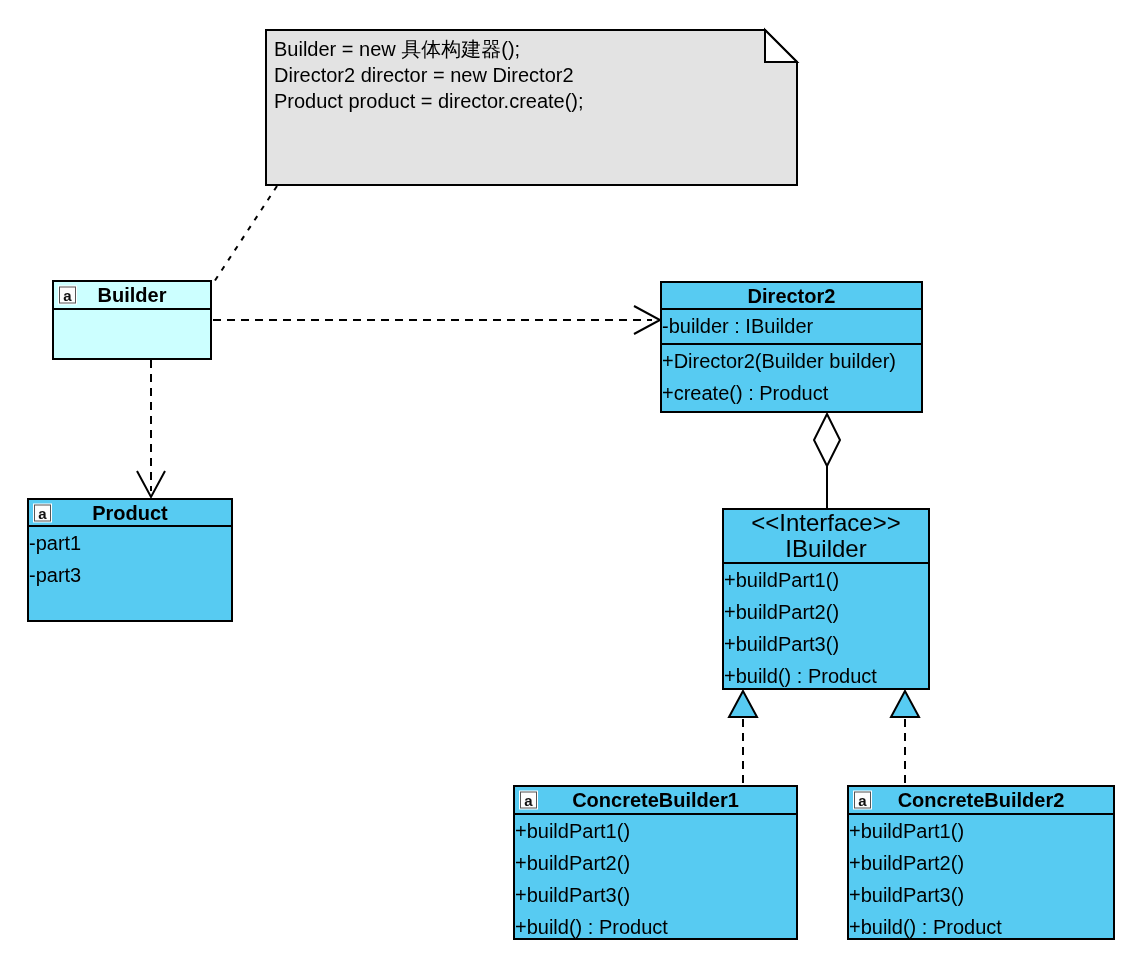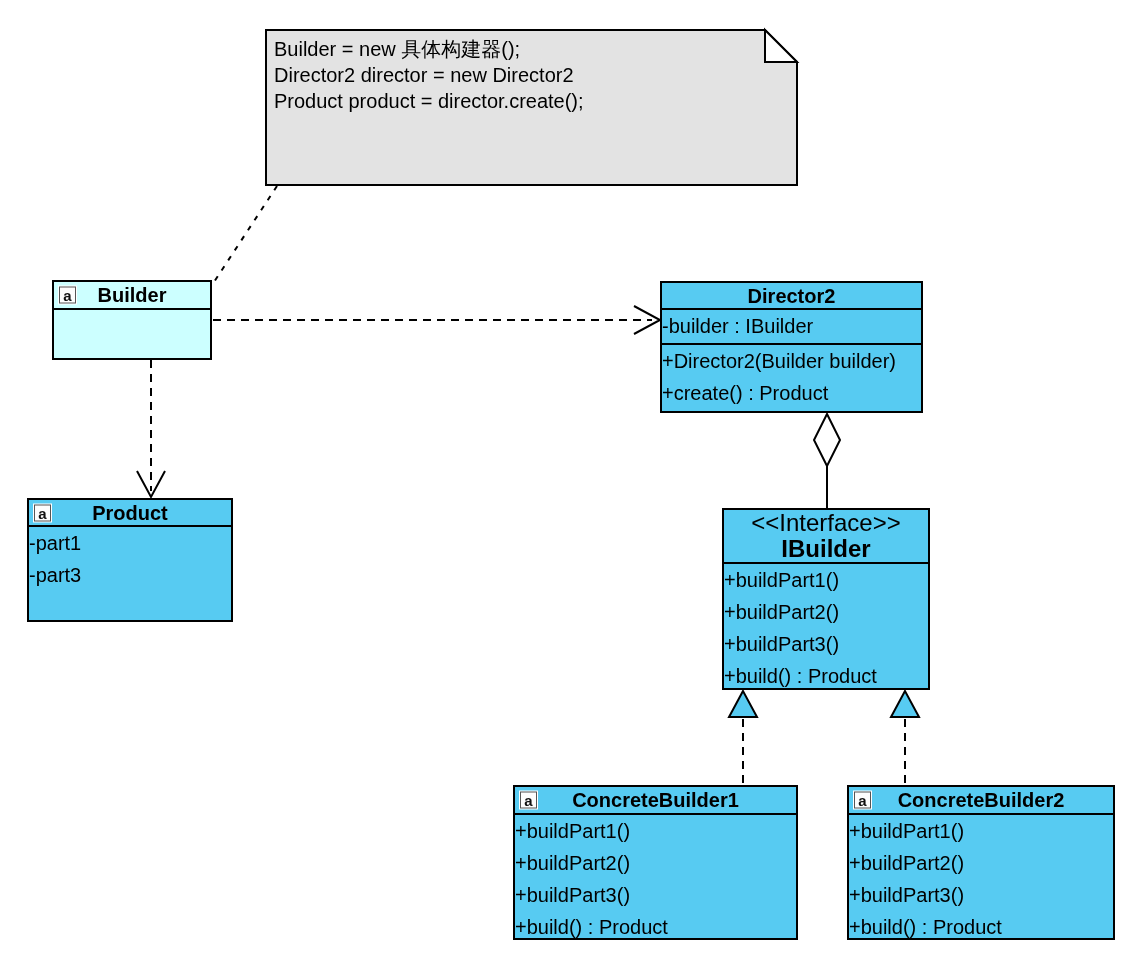--- a/index.html
+++ b/index.html
@@ -37,21 +37,21 @@
     flex: 0 0 auto;
     display: flex;
     align-items: center;
     justify-content: center;
     font-weight: bold;
     font-size: 20px;
     line-height: 1;
     text-align: center;
   }
   .uml-title .stack { line-height: 26px; font-weight: normal; font-size: 24px; }
-  .uml-title .stack .cls-name { font-weight: bold; }
+  .uml-title .stack .cls-name { font-weight: normal; }
   .marker {
     position: absolute;
     left: 5px;
     top: 50%;
     transform: translateY(-50%);
     width: 17px;
     height: 17px;
     background: #fdfdfd;
     border: 1px solid #555;
     box-shadow: 0 0 0 1px #ffffff;

